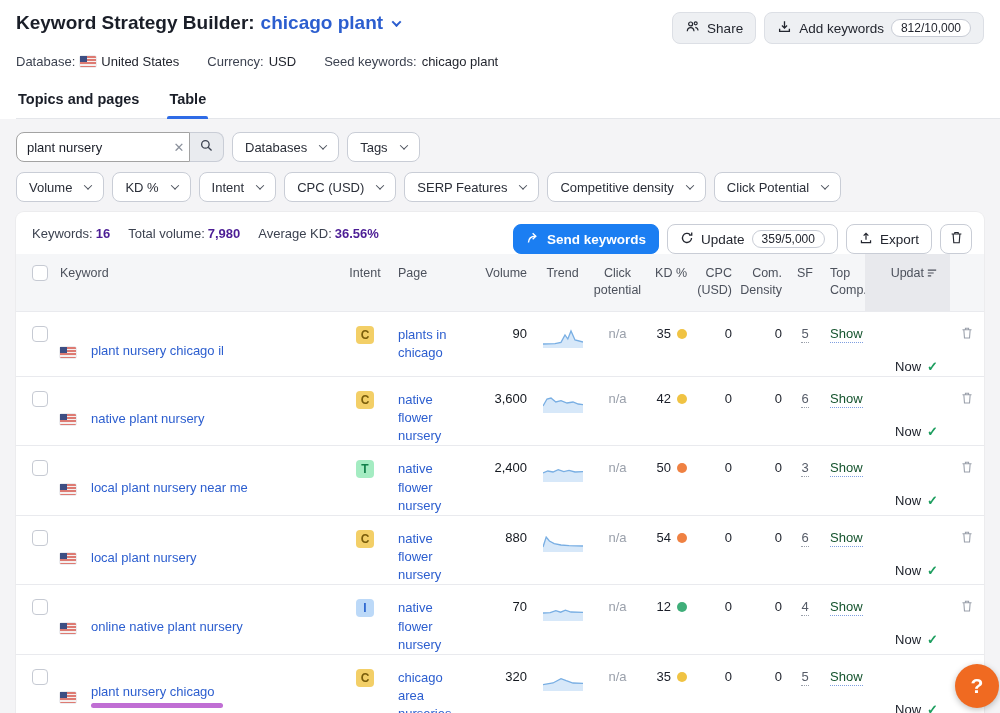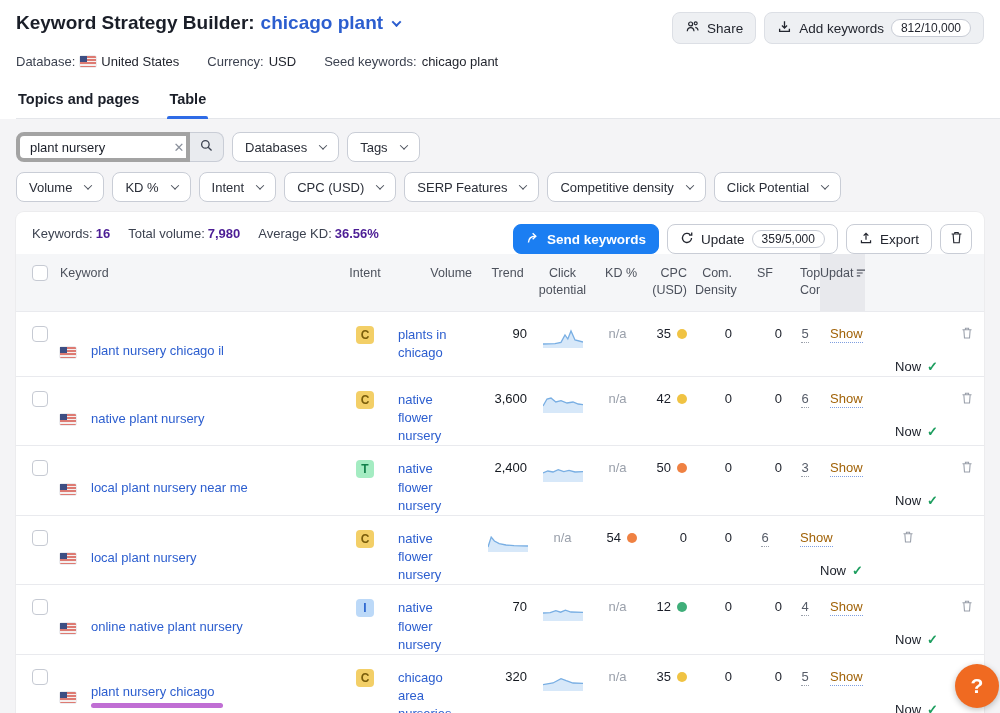--- a/index.html
+++ b/index.html
@@ -27,21 +27,21 @@
 
   
   .flag-us { display:inline-block; width:16px; height:11px; flex:none; position:relative; border-radius:1px;
     background:repeating-linear-gradient(#dd7a72 0 1.6px, #f6efee 1.6px 3.2px); box-shadow:0 0 0 0.5px #d9dce2; }
   .flag-us::before { content:""; position:absolute; left:0; top:0; width:7px; height:6px; background:#3d4e83; }
 
   
   .filters { padding:13px 16px 0 16px; }
   .filter-row { display:flex; gap:8px; margin-bottom:10px; align-items:center; }
   .search-group { display:flex; }
-  .search-input { width:174px; height:30px; border:4px solid #a3a3a3; border-radius:8px 0 0 8px; padding:0 26px 0 10px; font-size:13px; font-family:inherit; color:#1a1e28; background:#fff; outline:none; }
+  .search-input { width:174px; height:30px; border:1px solid #a3a3a3; border-radius:8px 0 0 8px; padding:0 26px 0 10px; font-size:13px; font-family:inherit; color:#1a1e28; background:#fff; outline:none; }
   .clear-x { margin-left:-22px; width:22px; display:flex; align-items:center; justify-content:center; color:#8b919c; font-size:13px; cursor:pointer; z-index:2; }
   .search-btn { width:34px; height:30px; border:1px solid #c9cdd6; border-left:none; border-radius:0 8px 8px 0; background:#e9ebef; display:flex; align-items:center; justify-content:center; cursor:pointer; }
   .dd-pill { display:inline-flex; align-items:center; gap:9px; height:30px; padding:0 12px; background:#fff; border:1px solid #c9cdd6; border-radius:8px; font-size:13px; color:#2a2e38; cursor:pointer; }
   .dd-pill .chev { color:#4c515c; }
 
   
   .card { background:#fff; margin:3px 16px 0 16px; border-radius:8px 8px 0 0; height:560px; box-shadow:0 0 0 1px rgba(0,0,0,0.03); }
   .statsbar { display:flex; align-items:center; justify-content:space-between; padding:6px 12px 6px 16px; height:42px; }
   .stats { display:flex; gap:18px; font-size:13px; color:#3c4250; }
   .stat b { color:#4c1d95; font-weight:700; margin-left:3px; }
@@ -80,21 +80,21 @@
   .c-volume { color:#14181f; }
   .c-trend svg { margin-top:2px; }
   .spark-line { fill:none; stroke:#78aee3; stroke-width:1.3; }
   .spark-area { fill:#d7e8f9; stroke:none; }
   .na { color:#9aa0ab; }
   .kd-dot { display:inline-block; width:10px; height:10px; border-radius:50%; margin-left:6px; vertical-align:-1px; }
   .kd-yellow { background:#f0c343; }
   .kd-orange { background:#ef8142; }
   .kd-green { background:#3fae79; }
   .dotted-gray { color:#565c68; text-decoration:none; border-bottom:1px dotted #9aa0ab; padding-bottom:1px; cursor:pointer; }
-  .dotted-blue { color:#a16207; text-decoration:none; border-bottom:1px dotted #7e9ee0; padding-bottom:1px; cursor:pointer; }
+  .dotted-blue { color:#14532d; text-decoration:none; border-bottom:1px dotted #7e9ee0; padding-bottom:1px; cursor:pointer; }
   .c-sf { text-align:center; }
   .c-topcomp { padding-left:10px; }
   .c-update { text-align:right; padding-right:12px; white-space:nowrap;margin-top:33px; }
   .check-green { color:#1d9e5f; font-weight:700; margin-left:6px; }
   .c-trash { text-align:center; color:#9aa0ab; cursor:pointer; }
 
   
   .help-fab { position:absolute; right:1px; bottom:5px; width:44px; height:44px; border-radius:50%; background:#f06a21; color:#fff; font-size:21px; font-weight:700; display:flex; align-items:center; justify-content:center; box-shadow:0 2px 6px rgba(0,0,0,0.25); cursor:pointer; }
 </style>
 </head>
@@ -252,20 +252,21 @@
               </svg>
           </span>
         </button>
       </div>
     </div>
 
     <div class="grid thead">
       <div class="hcell c-check"><span class="checkbox"></span></div>
       <div class="hcell a-left" style="padding-left:4px;">Keyword</div>
       <div class="hcell a-center">Intent</div>
+      <div class="hcell a-left" style="padding-left:13px;">Page</div>
       <div class="hcell a-right">Volume</div>
       <div class="hcell a-center">Trend</div>
       <div class="hcell a-center">Click potential</div>
       <div class="hcell a-right">KD %</div>
       <div class="hcell a-right">CPC (USD)</div>
       <div class="hcell a-right">Com. Density</div>
       <div class="hcell a-center">SF</div>
       <div class="hcell a-left" style="padding-left:10px;">Top Comp.</div>
       <div class="hcell h-update"><span>Updat</span><span class="sort-icon"><svg width="12" height="10" viewBox="0 0 14 12">
               <path d="M2 2.5h10M2 6h7M2 9.5h4" stroke="#4c515c" stroke-width="1.4"></path>
@@ -380,20 +381,21 @@
     <div class="cell c-check"><span class="checkbox"></span></div>
     <div class="cell c-keyword">
       <span class="flag-us"></span>
       <span>
         <a class="link">local plant nursery</a>
         
       </span>
     </div>
     <div class="cell c-intent"><span class="intent-badge intent-c">C</span></div>
     <div class="cell c-page"><a class="link">native flower nursery</a></div>
+    <div class="cell a-right c-volume">880</div>
     <div class="cell a-center c-trend">
       <svg width="40" height="20" viewBox="0 0 40 20">
         <path class="spark-area" d="M0.0 15.0 L3.2 5.0 L6.4 9.0 L11.2 11.6 L18.0 13.0 L26.0 13.6 L40.0 14.0 L 40 20 L 0 20 Z"></path>
         <path class="spark-line" d="M0.0 15.0 L3.2 5.0 L6.4 9.0 L11.2 11.6 L18.0 13.0 L26.0 13.6 L40.0 14.0"></path>
       </svg>
     </div>
     <div class="cell a-center na">n/a</div>
     <div class="cell a-right"><span>54</span><span class="kd-dot kd-orange"></span></div>
     <div class="cell a-right">0</div>
     <div class="cell a-right">0</div>

